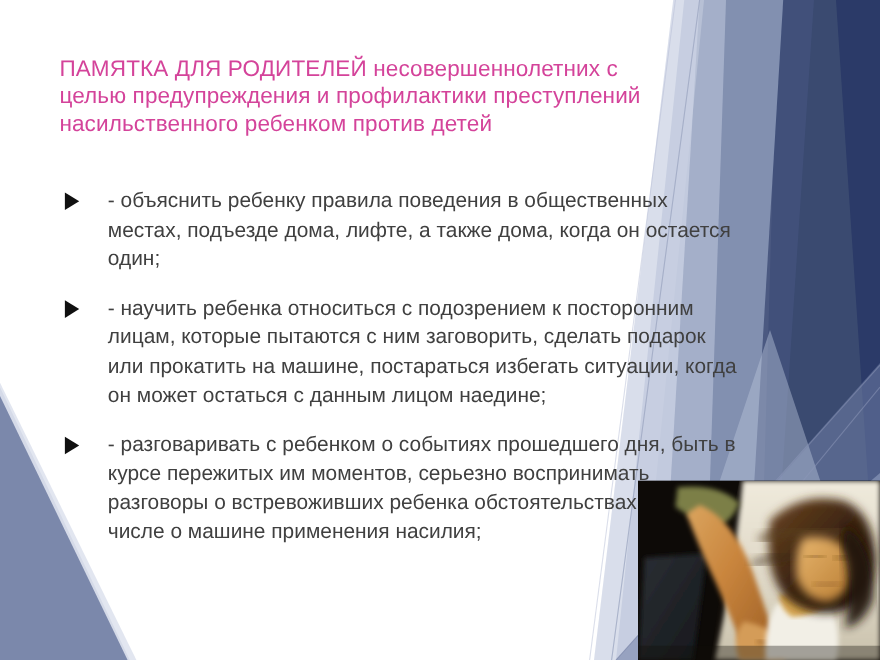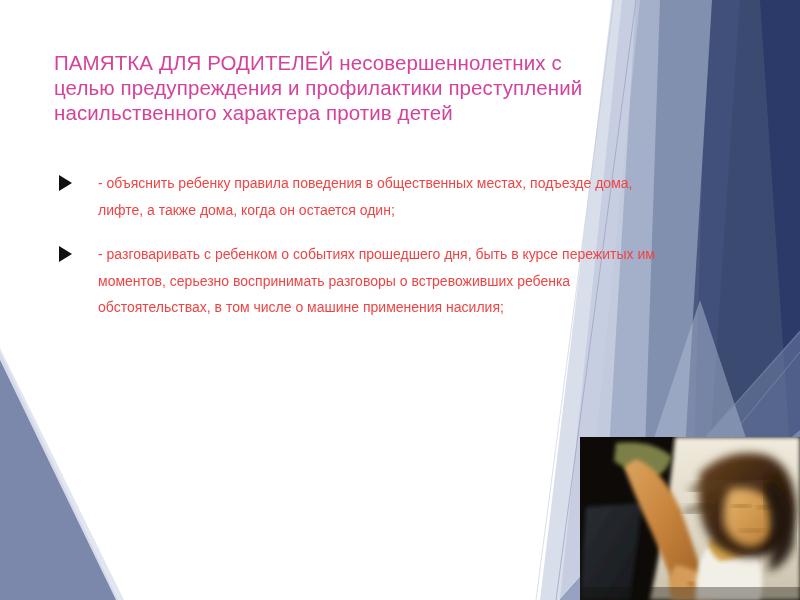--- a/index.html
+++ b/index.html
@@ -58,22 +58,22 @@
     top: 170px;
     width: 620px;
     list-style: none;
     margin: 0;
     padding: 0;
   }
   .bullet-item {
     position: relative;
     padding-left: 42px;
     margin-bottom: 18px;
-    color: #ef4444;
-    font-size: 14px;
+    color: #404040;
+    font-size: 19px;
     line-height: 26.5px;
   }
   .bullet-marker {
     position: absolute;
     left: 3px;
     top: 5px;
     width: 0;
     height: 0;
     border-top: 8px solid transparent;
     border-bottom: 8px solid transparent;
@@ -128,30 +128,34 @@
 
     <line x1="636" y1="0" x2="556" y2="600" stroke="#9aa4c0" stroke-width="1" opacity="0.75"></line>
     <line x1="614" y1="0" x2="536" y2="600" stroke="#b7bed6" stroke-width="1" opacity="0.5"></line>
     <line x1="800" y1="332" x2="560" y2="600" stroke="#7e89ab" stroke-width="1" opacity="0.7"></line>
     <line x1="800" y1="352" x2="596" y2="600" stroke="#8c97b8" stroke-width="1" opacity="0.55"></line>
   </svg>
 
   <div id="content">
 
     <div id="title-block">
-      <span class="strong">ПАМЯТКА ДЛЯ РОДИТЕЛЕЙ</span><span> несовершеннолетних с целью предупреждения и профилактики преступлений насильственного характера против детей</span>
+      <span class="strong">ПАМЯТКА ДЛЯ РОДИТЕЛЕЙ</span><span> несовершеннолетних с целью предупреждения и профилактики преступлений насильственного ребенком против детей</span>
     </div>
 
     <ul id="bullet-list">
 
       <li class="bullet-item">
         <span class="bullet-marker"></span>
         <span class="bullet-text">- объяснить ребенку правила поведения в общественных местах, подъезде дома, лифте, а также дома, когда он остается один;</span>
       </li>
 
+      <li class="bullet-item">
+        <span class="bullet-marker"></span>
+        <span class="bullet-text">- научить ребенка относиться с подозрением к посторонним лицам, которые пытаются с ним заговорить, сделать подарок или прокатить на машине, постараться избегать ситуации, когда он может остаться с данным лицом наедине;</span>
+      </li>
 
       <li class="bullet-item">
         <span class="bullet-marker"></span>
         <span class="bullet-text">- разговаривать с ребенком о событиях прошедшего дня, быть в курсе пережитых им моментов, серьезно воспринимать разговоры о встревоживших ребенка обстоятельствах, в том числе о машине применения насилия;</span>
       </li>
 
     </ul>
   </div>
 
   <div id="photo" title="Фотография: рука взрослого удерживает ребенка">

